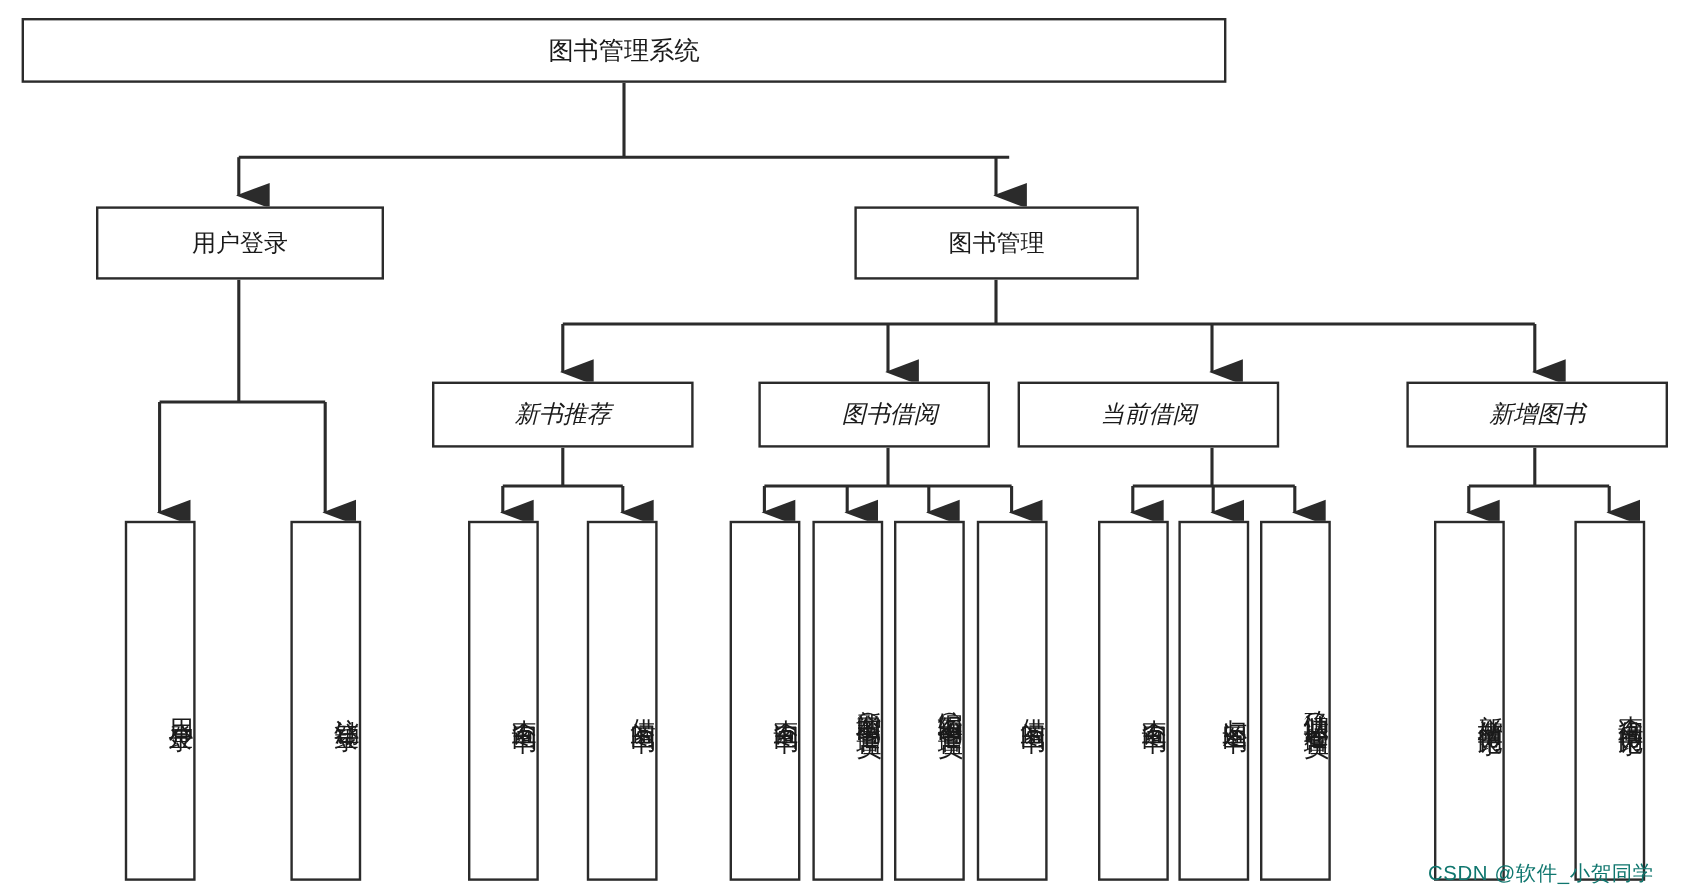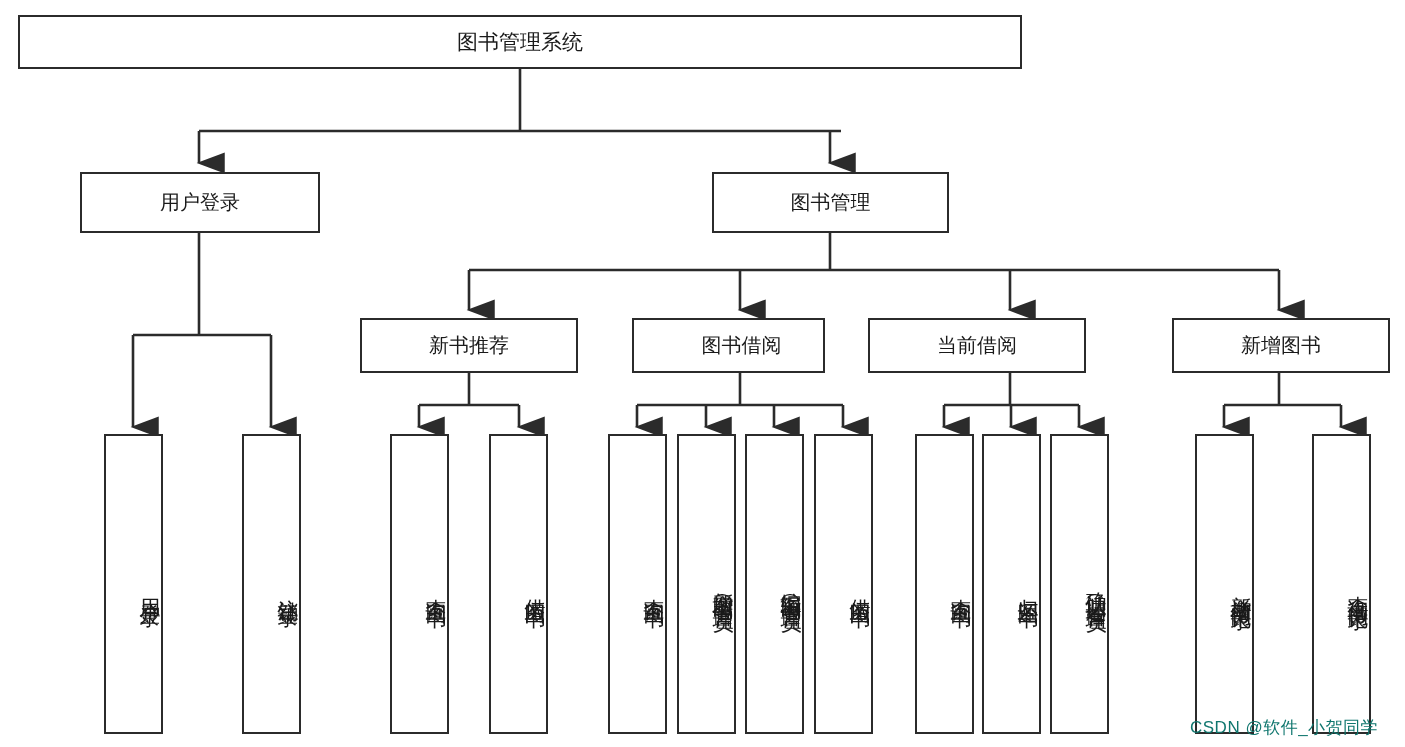--- a/index.html
+++ b/index.html
@@ -37,20 +37,21 @@
     color: #1a1a1a;
   }
   .node.root {
     font-size: 21px;
   }
   .node.lvl1 {
     font-size: 20px;
   }
   .node.lvl2 {
     font-size: 20px;
+    font-style: italic;
   }
   .node.leaf {
     writing-mode: vertical-rl;
     text-orientation: upright;
     font-size: 21px;
     letter-spacing: 3px;
     padding-top: 8px;
     align-items: flex-start;
     justify-content: center;
     line-height: 1.05;
@@ -132,21 +133,21 @@
   <div class="node lvl1" style="left:712px; top:172px; width:237px; height:61px;">
     <span class="label">图书管理</span>
   </div>
 
   <div class="node lvl2" style="left:360px; top:318px; width:218px; height:55px;">
     <span class="label">新书推荐</span>
   </div>
   <div class="node lvl2" style="left:632px; top:318px; width:193px; height:55px;padding-left:26px;">
     <span class="label">图书借阅</span>
   </div>
-  <div class="node lvl2" style="left:868px; top:318px; width:218px; height:55px;">
+  <div class="node lvl2" style="left:848px; top:318px; width:218px; height:55px;">
     <span class="label">当前借阅</span>
   </div>
   <div class="node lvl2" style="left:1172px; top:318px; width:218px; height:55px;">
     <span class="label">新增图书</span>
   </div>
 
   <div class="node leaf" style="left:104px; top:434px; width:59px; height:300px;">
     <span class="label">用户登录</span>
   </div>
   <div class="node leaf" style="left:242px; top:434px; width:59px; height:300px;">

